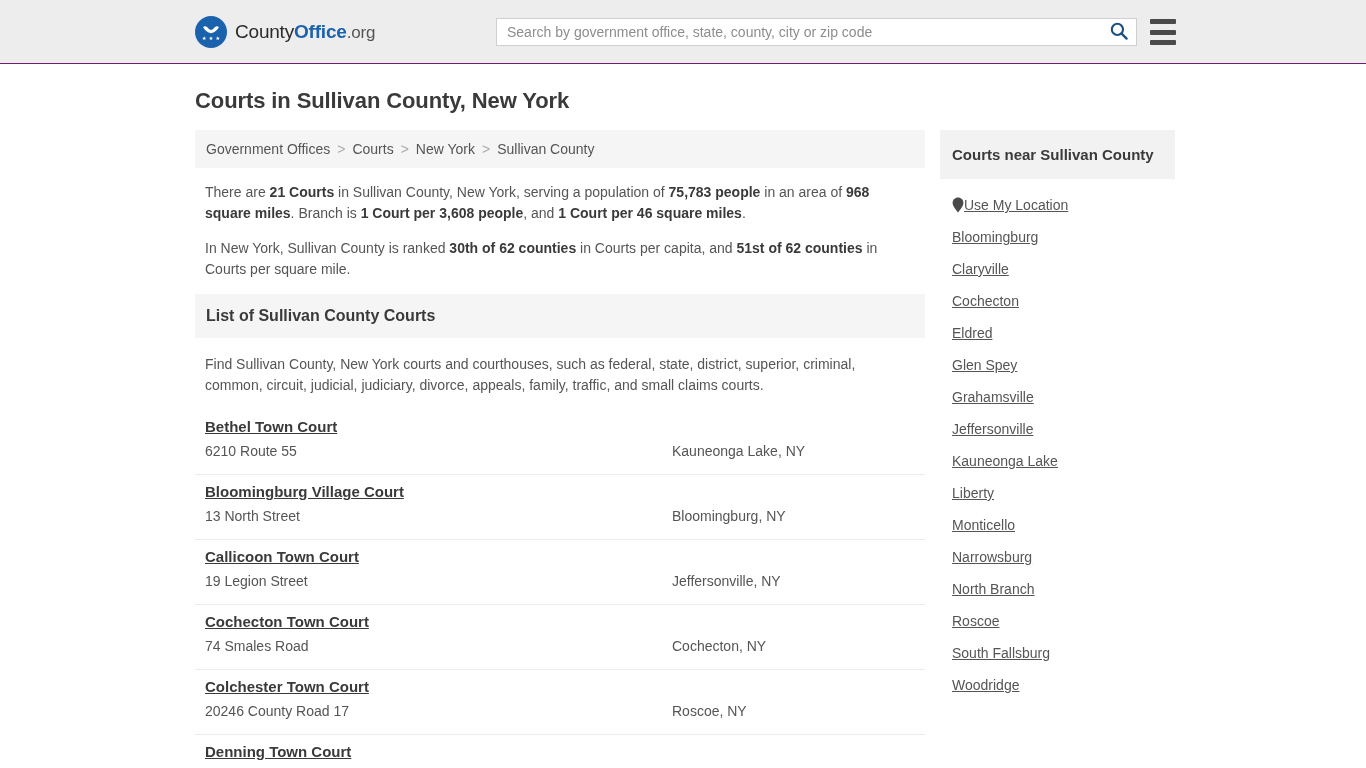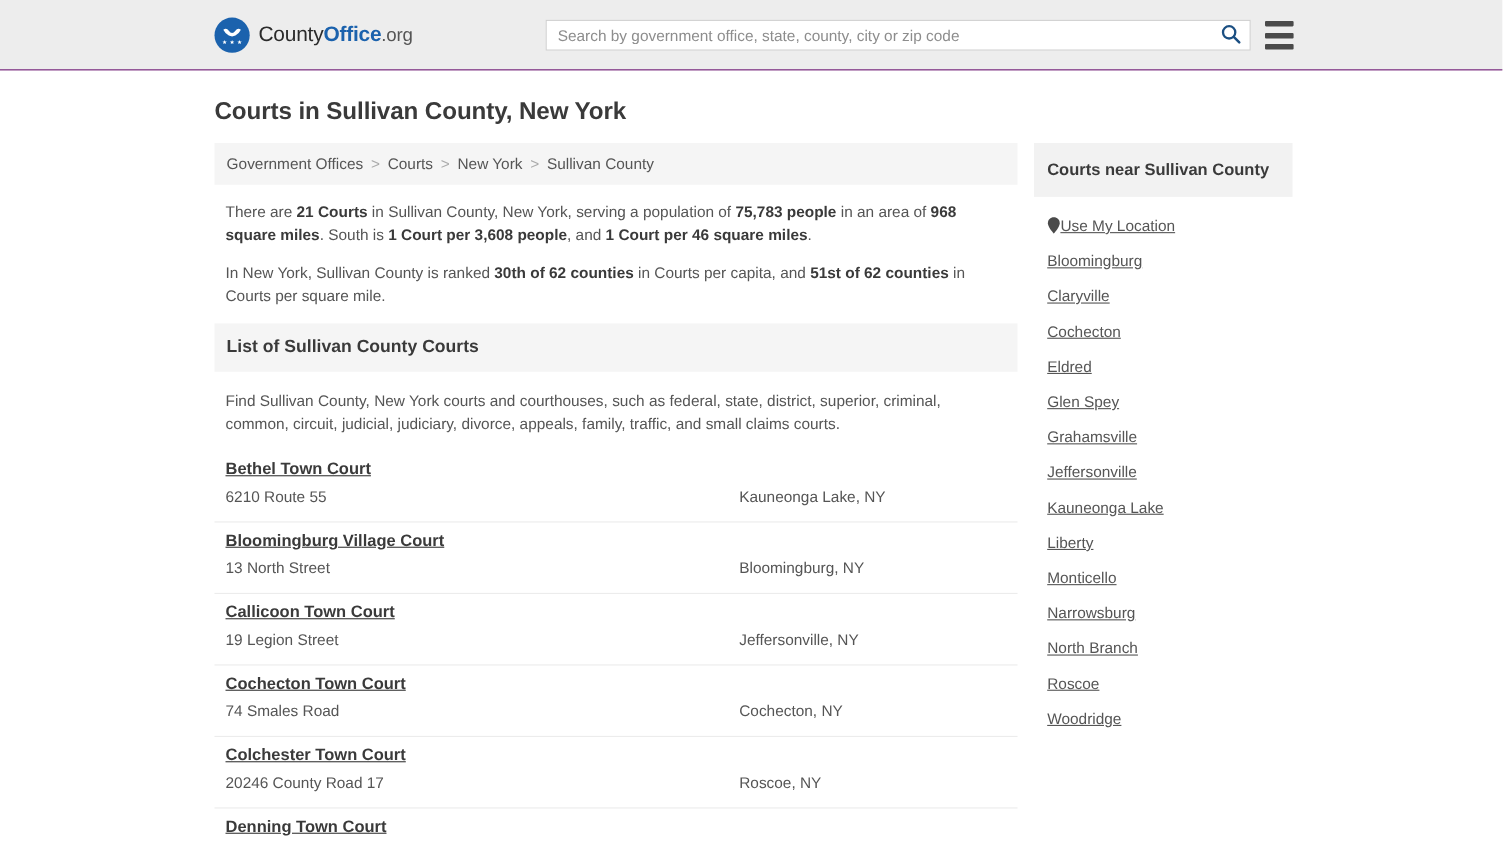--- a/index.html
+++ b/index.html
@@ -262,21 +262,21 @@
         <a href="#">Government Offices</a>
         <span class="sep">&gt;</span>
         <a href="#">Courts</a>
         <span class="sep">&gt;</span>
         <a href="#">New York</a>
         <span class="sep">&gt;</span>
         <a href="#">Sullivan County</a>
       </nav>
 
       <div class="intro">
-        <p><span>There are </span><b>21 Courts</b><span> in Sullivan County, New York, serving a population of </span><b>75,783 people</b><span> in an area of </span><b>968 square miles</b><span>. South is </span><b>1 Court per 3,608 people</b><span>, and </span><b>1 Court per 46 square miles</b><span>.</span></p>
+        <p><span>There are </span><b>21 Courts</b><span> in Sullivan County, New York, serving a population of </span><b>75,783 people</b><span> in an area of </span><b>968 square miles</b><span>. Branch is </span><b>1 Court per 3,608 people</b><span>, and </span><b>1 Court per 46 square miles</b><span>.</span></p>
 
         <p><span>In New York, Sullivan County is ranked </span><b>30th of 62 counties</b><span> in Courts per capita, and </span><b>51st of 62 counties</b><span> in Courts per square mile.</span></p>
       </div>
 
       <div class="section-head">List of Sullivan County Courts</div>
       <div class="section-desc">Find Sullivan County, New York courts and courthouses, such as federal, state, district, superior, criminal, common, circuit, judicial, judiciary, divorce, appeals, family, traffic, and small claims courts.</div>
 
       <div class="court-list">
           <div class="court-row"><a class="court-name" href="#">Bethel Town Court</a><div class="court-detail">
               <div class="court-addr">6210 Route 55</div>
@@ -346,19 +346,22 @@
           <div class="side-link-row">
             <a class="side-link" href="#">Narrowsburg</a>
           </div>
           <div class="side-link-row">
             <a class="side-link" href="#">North Branch</a>
           </div>
           <div class="side-link-row">
             <a class="side-link" href="#">Roscoe</a>
           </div>
           <div class="side-link-row">
+            <a class="side-link" href="#">South Fallsburg</a>
+          </div>
+          <div class="side-link-row">
             <a class="side-link" href="#">Woodridge</a>
           </div>
         </div>
     </div>
 
   </div>
 </div>
 
 </body></html>

